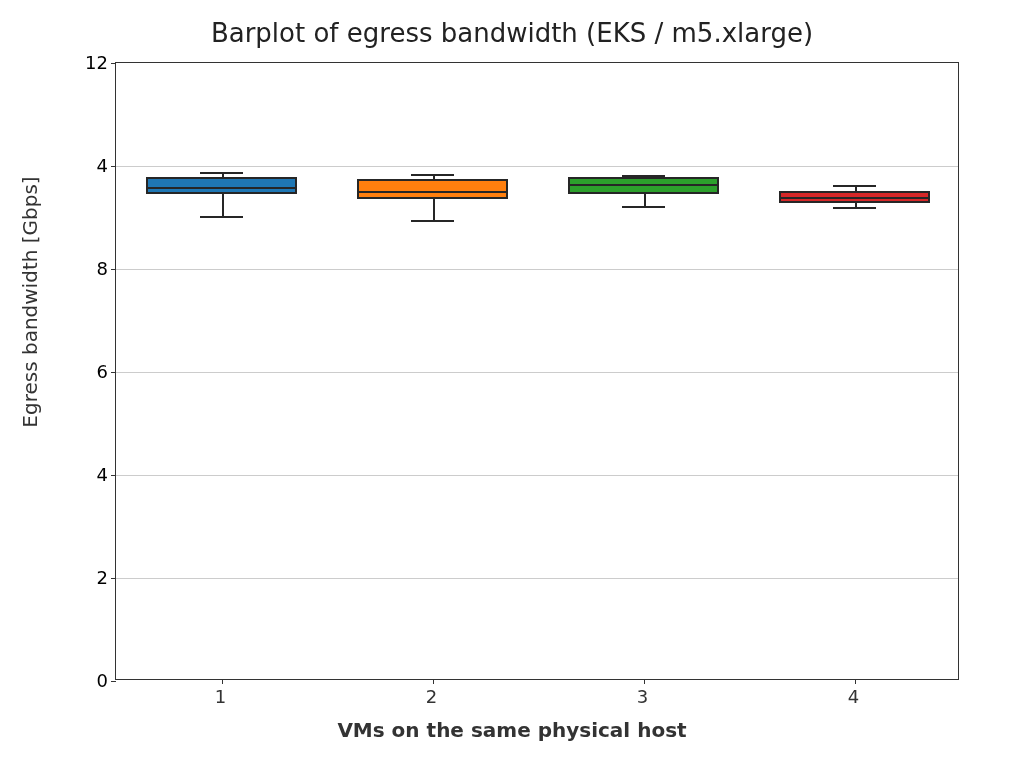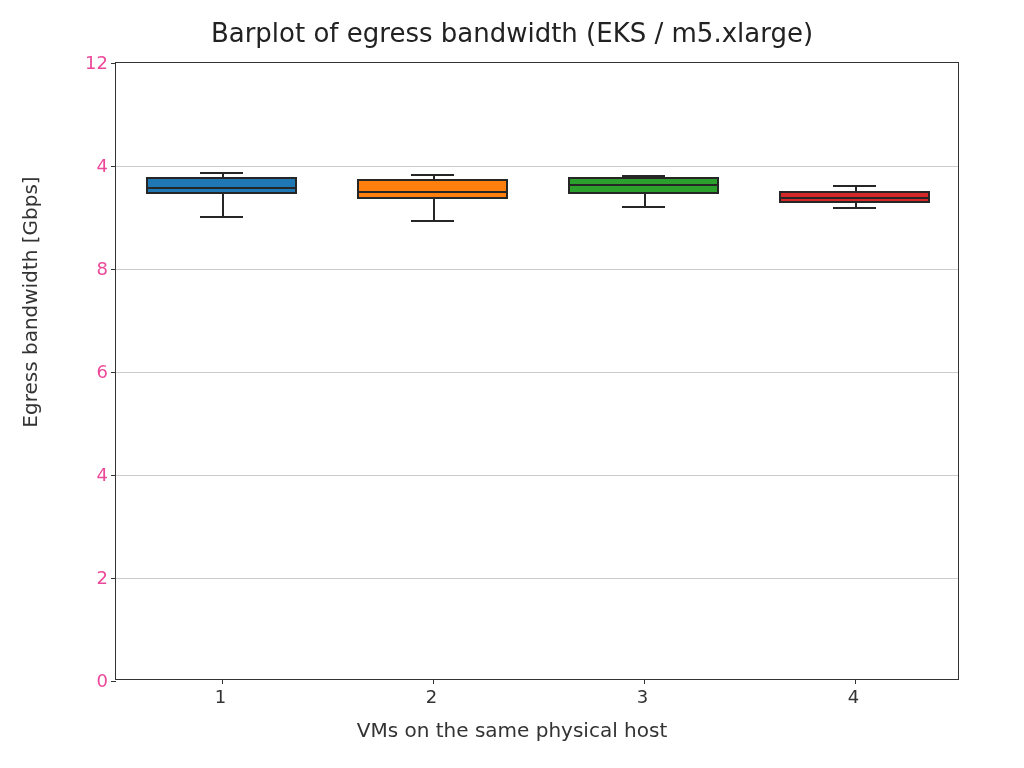--- a/index.html
+++ b/index.html
@@ -54,21 +54,21 @@
     width: 0;
     height: 5px;
     border-left: 1px solid #333;
   }
   .yticklabel {
     position: absolute;
     right: 916px; 
     text-align: right;
     width: 60px;
     font-size: 18px;
-    color: #ec4899;
+    color: #000000;
     transform: translateY(-50%);
   }
   .xticklabel {
     position: absolute;
     top: 686px;
     text-align: center;
     width: 60px;
     font-size: 18px;
     color: #333;
     transform: translateX(-50%);
@@ -84,20 +84,21 @@
     white-space: nowrap;
   }
   .xlabel {
     position: absolute;
     left: 0;
     width: 1024px;
     top: 718px;
     text-align: center;
     font-size: 20px;
     color: #333;
+    font-weight: bold;
   }
   
   .box {
     position: absolute;
     border: 2px solid #262626;
     box-sizing: border-box;
   }
   .median {
     position: absolute;
     height: 0;

